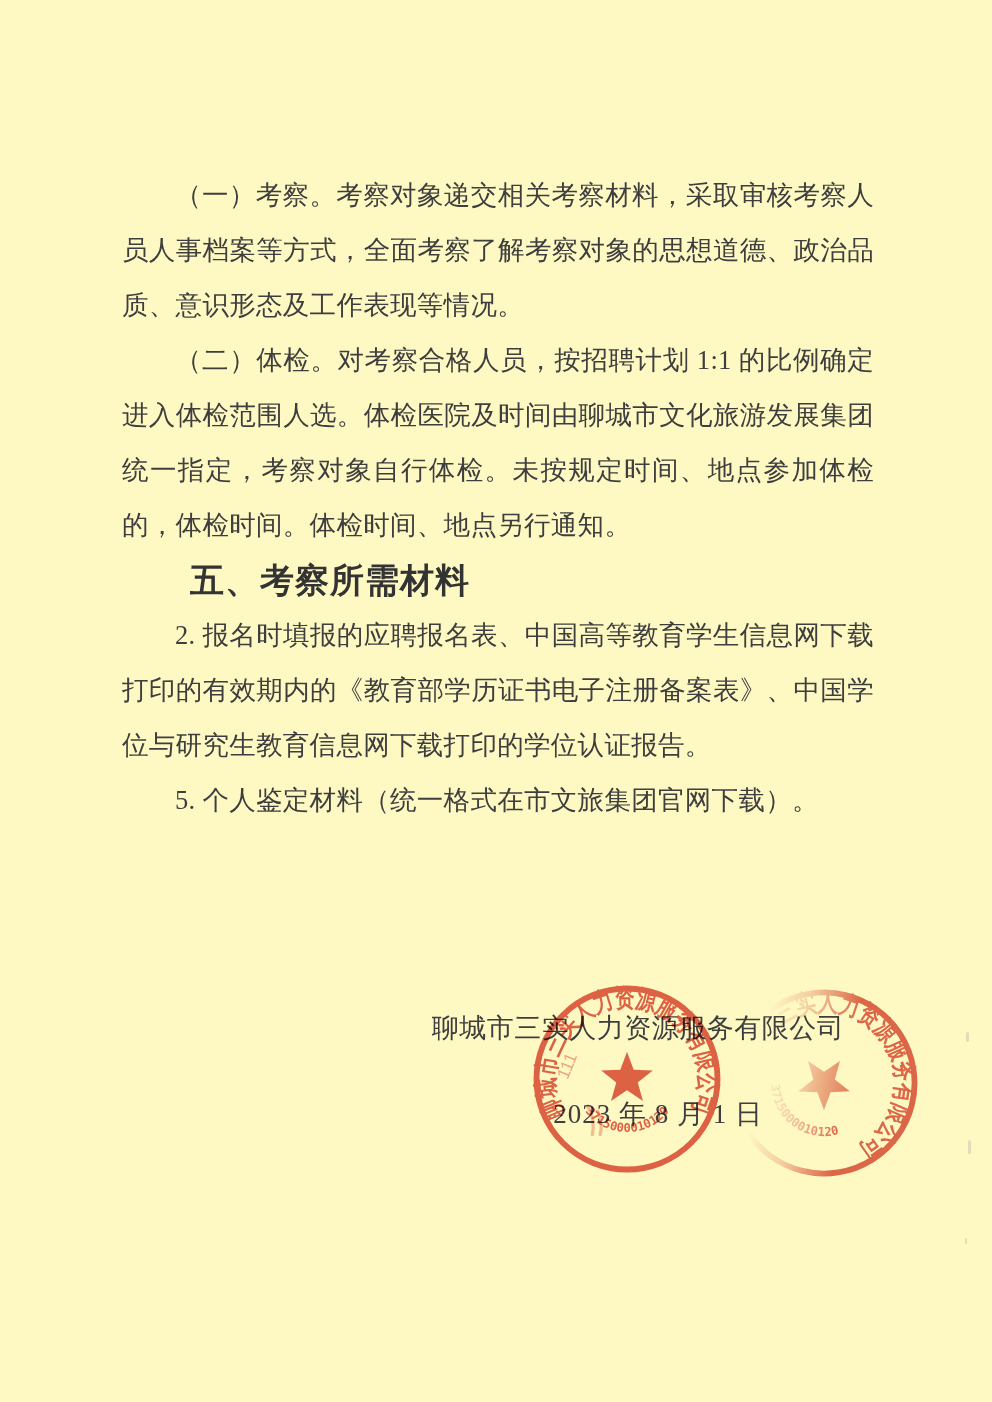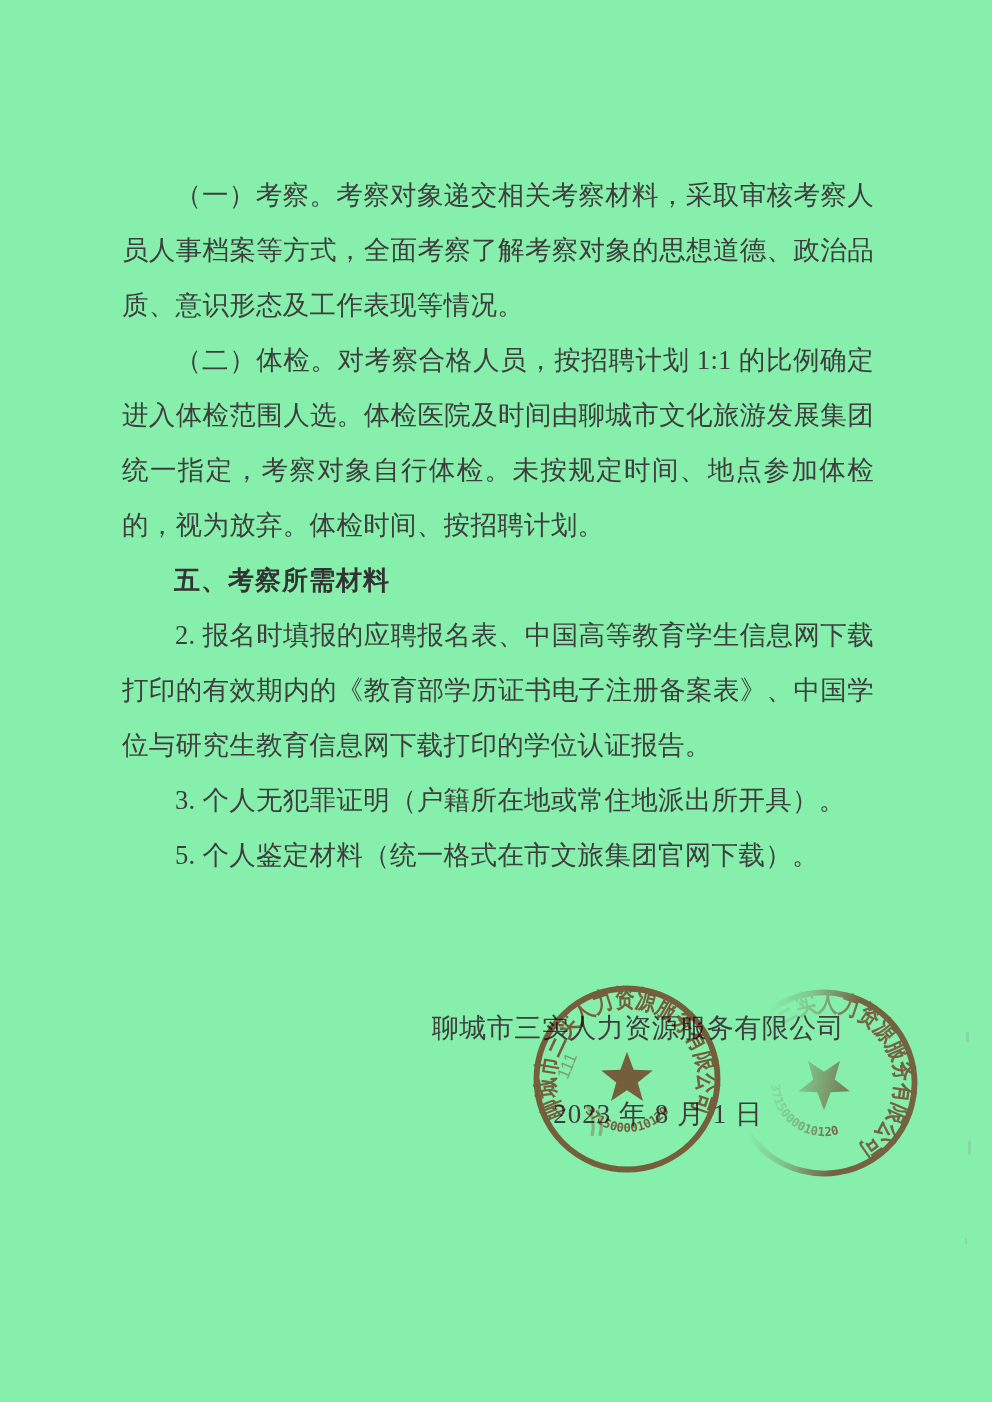--- a/index.html
+++ b/index.html
@@ -1,40 +1,40 @@
 <!DOCTYPE html>
 <html><head>
 <meta charset="utf-8">
 <style>
   html, body { margin: 0; padding: 0; background: #ffffff; }
   .page {
     position: relative;
     width: 992px;
     height: 1402px;
-    background: #86efac;
+    background: #fef9c3;
     overflow: hidden;
     font-family: "Liberation Serif", serif;
     color: #3e3e3e;
   }
   .content {
     position: absolute;
     left: 122px;
     top: 168px;
     width: 752px;
     font-size: 26.5px;
     line-height: 55px;
     letter-spacing: 0.3px;
     text-align: justify;
   }
   .content p { margin: 0; text-indent: 2em; }
   .content p.heading {
     font-family: "Liberation Sans", sans-serif;
     font-weight: 700;
     color: #333333;
-    font-size: 26px;
+    font-size: 34px;
     letter-spacing: 1px;
   }
   .signature-company {
     position: absolute;
     left: 408px; top: 1008px; width: 460px;
     text-align: center;
     font-size: 27px;
     line-height: 40px;
     letter-spacing: 0.5px;
     color: #3e3e3e;
@@ -74,24 +74,23 @@
   .speck-2 { left: 968px; top: 1140px; width: 3px; height: 14px; }
   .speck-3 { left: 965px; top: 1238px; width: 2px; height: 6px; }
 </style>
 </head>
 <body>
 
 <div class="page">
 
   <div class="content">
     <p>（一）考察。考察对象递交相关考察材料，采取审核考察人员人事档案等方式，全面考察了解考察对象的思想道德、政治品质、意识形态及工作表现等情况。</p>
-    <p>（二）体检。对考察合格人员，按招聘计划 1:1 的比例确定进入体检范围人选。体检医院及时间由聊城市文化旅游发展集团统一指定，考察对象自行体检。未按规定时间、地点参加体检的，视为放弃。体检时间、按招聘计划。</p>
+    <p>（二）体检。对考察合格人员，按招聘计划 1:1 的比例确定进入体检范围人选。体检医院及时间由聊城市文化旅游发展集团统一指定，考察对象自行体检。未按规定时间、地点参加体检的，体检时间。体检时间、地点另行通知。</p>
     <p class="heading">五、考察所需材料</p>
     <p>2. 报名时填报的应聘报名表、中国高等教育学生信息网下载打印的有效期内的《教育部学历证书电子注册备案表》、中国学位与研究生教育信息网下载打印的学位认证报告。</p>
-    <p>3. 个人无犯罪证明（户籍所在地或常住地派出所开具）。</p>
     <p>5. 个人鉴定材料（统一格式在市文旅集团官网下载）。</p>
   </div>
 
   <div class="signature-company">聊城市三实人力资源服务有限公司</div>
   <div class="signature-date">2023 年 8 月 1 日</div>
 
   <div class="seal seal-main">
     <svg viewBox="0 0 300 300" xmlns="http://www.w3.org/2000/svg">
       <defs>
         <path id="ringArc1" d="M 53 206 A 112 112 0 1 1 247 206" fill="none"></path>

